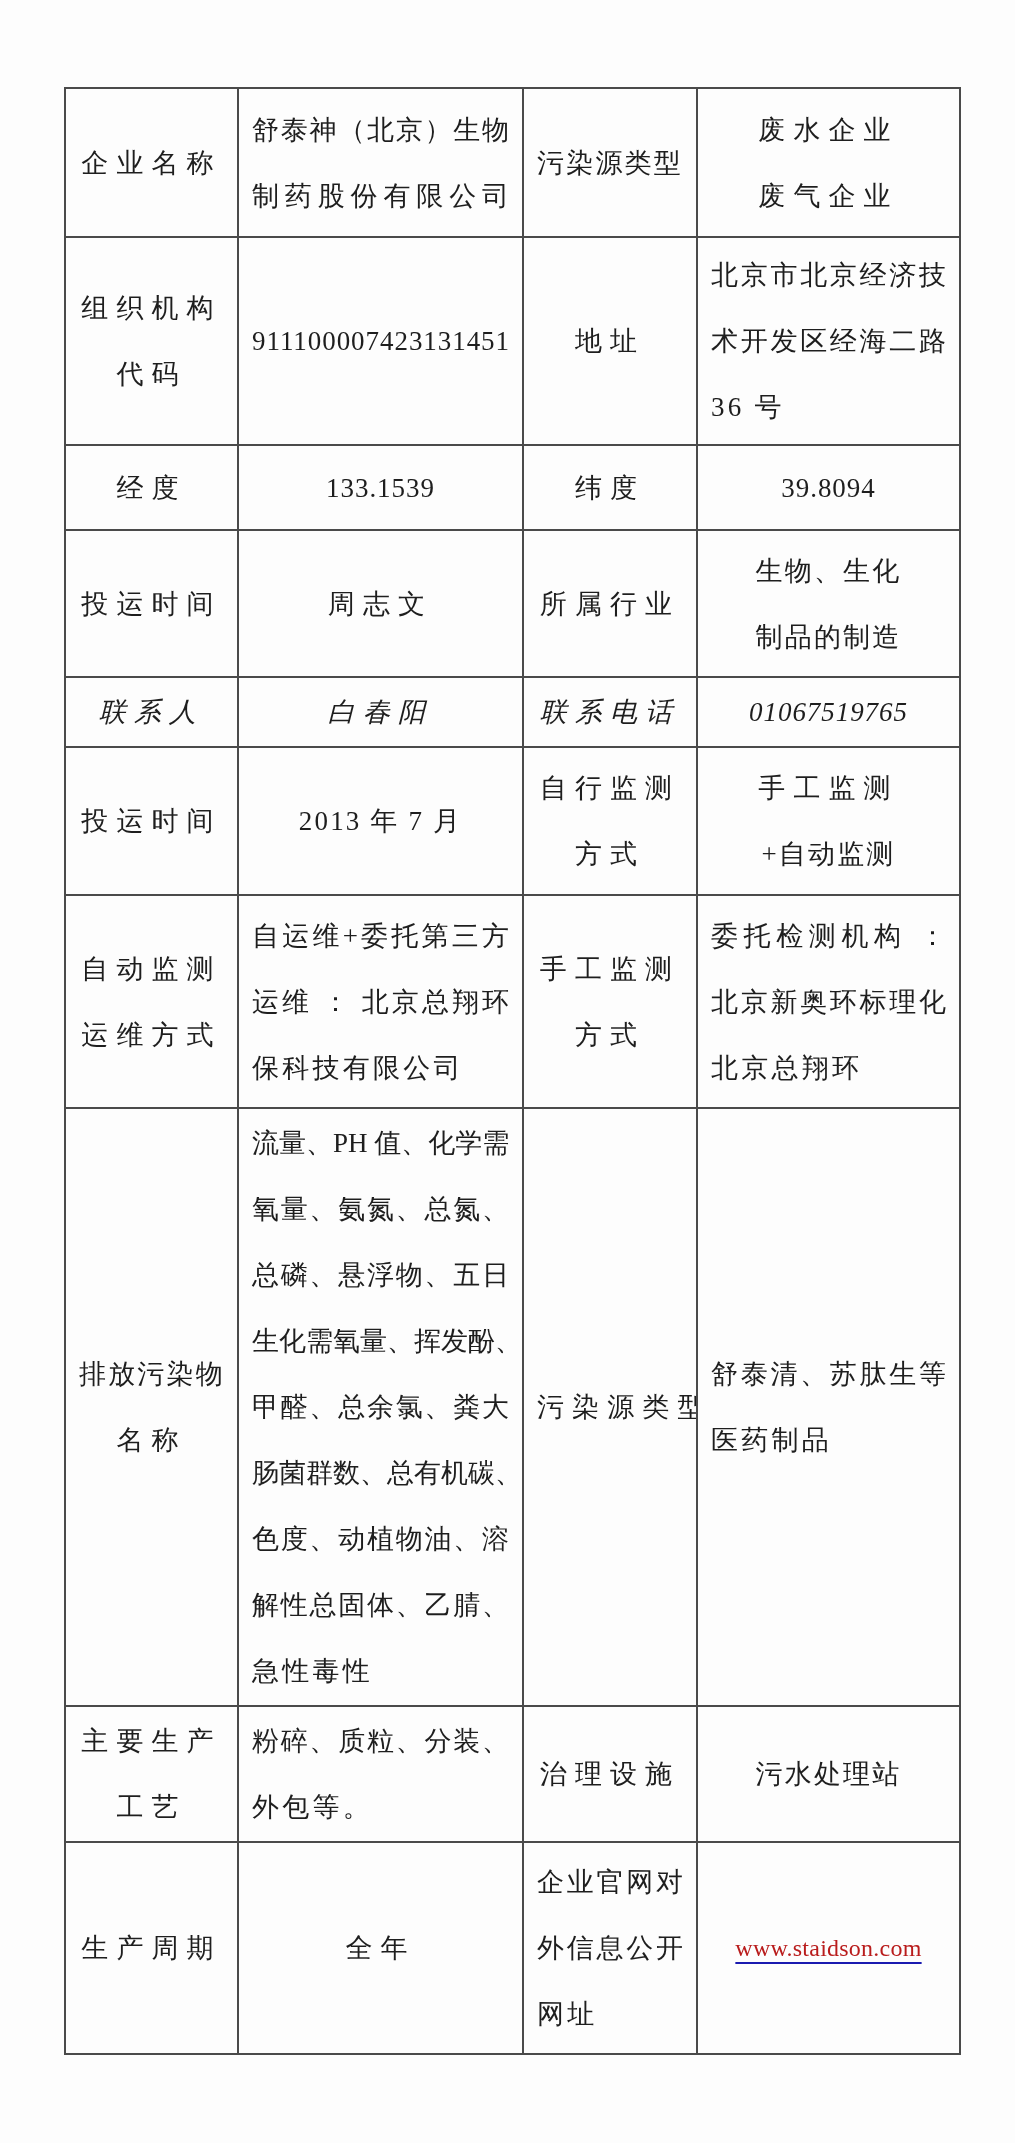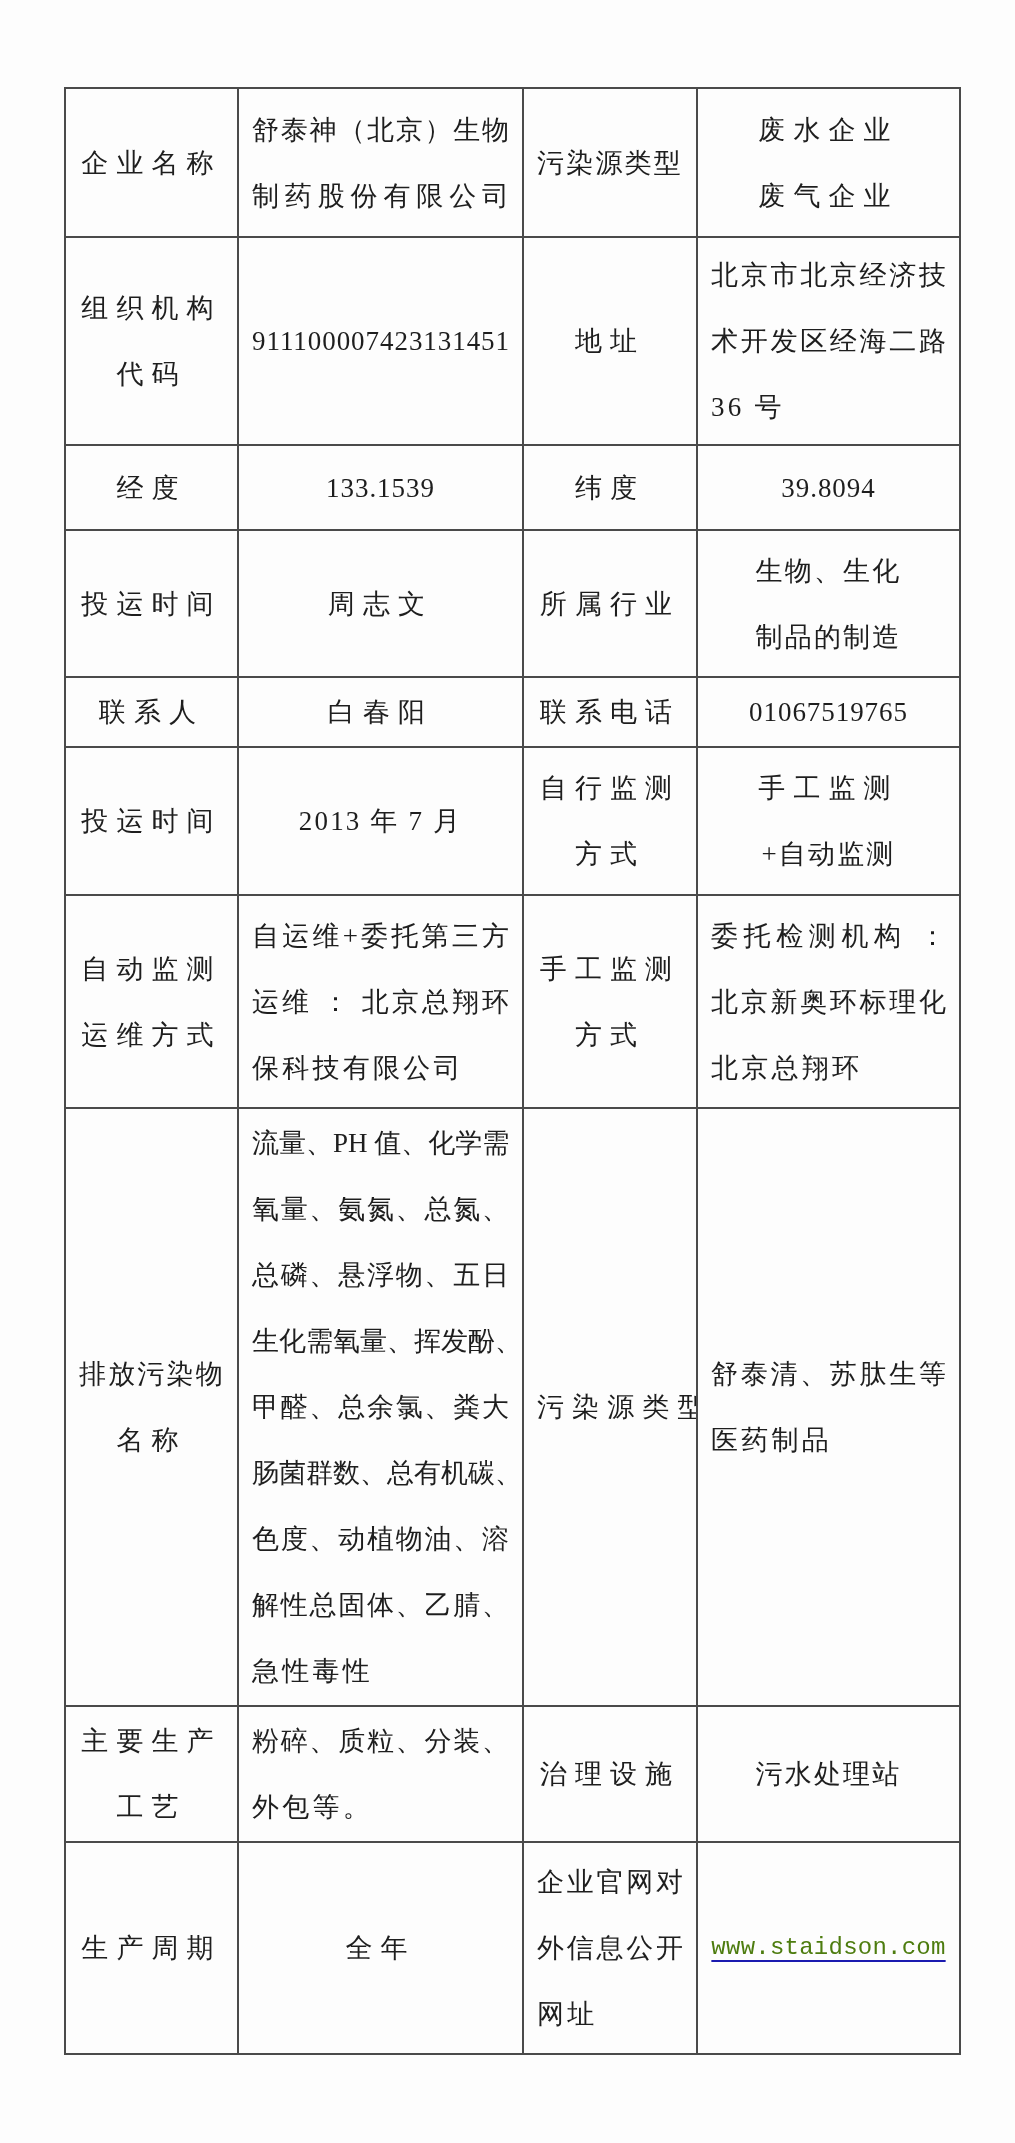--- a/index.html
+++ b/index.html
@@ -21,21 +21,21 @@
     border:2px solid #4a4a4a;
     vertical-align:middle;
     padding:1px 13px;
     overflow:hidden;
   }
   
   tbody tr:nth-child(1){height:149px;}
   tbody tr:nth-child(2){height:208px;}
   tbody tr:nth-child(3){height:85px;}
   tbody tr:nth-child(4){height:147px;}
-  tbody tr:nth-child(5){height:58px;}
+  tbody tr:nth-child(5){height:58px;font-style:italic;}
   tbody tr:nth-child(6){height:148px;}
   tbody tr:nth-child(7){height:213px;}
   tbody tr:nth-child(8){height:597px;}
   tbody tr:nth-child(9){height:112px;}
   tbody tr:nth-child(10){height:212px;}
 
   .line{
     font-size:27px;
     line-height:66px;
     white-space:nowrap;
@@ -56,24 +56,24 @@
     letter-spacing:0.12em;
   }
   a.weblink{
     color:#1b1bb0;
     text-decoration:underline;
     text-decoration-thickness:2px;
     text-underline-offset:6px;
     display:block;
   }
   a.weblink .line{
-    font-family:Liberation Mono, monospace;
+    font-family:Liberation Serif, serif;
     font-size:24px;
     letter-spacing:0.01em;
-    color:#4d7c0f;
+    color:#b91c1c;
     text-align:center;
   }
 </style>
 </head>
 <body>
 
 <div class="sheet">
   <table class="info">
     <colgroup>
       <col style="width:173px">

